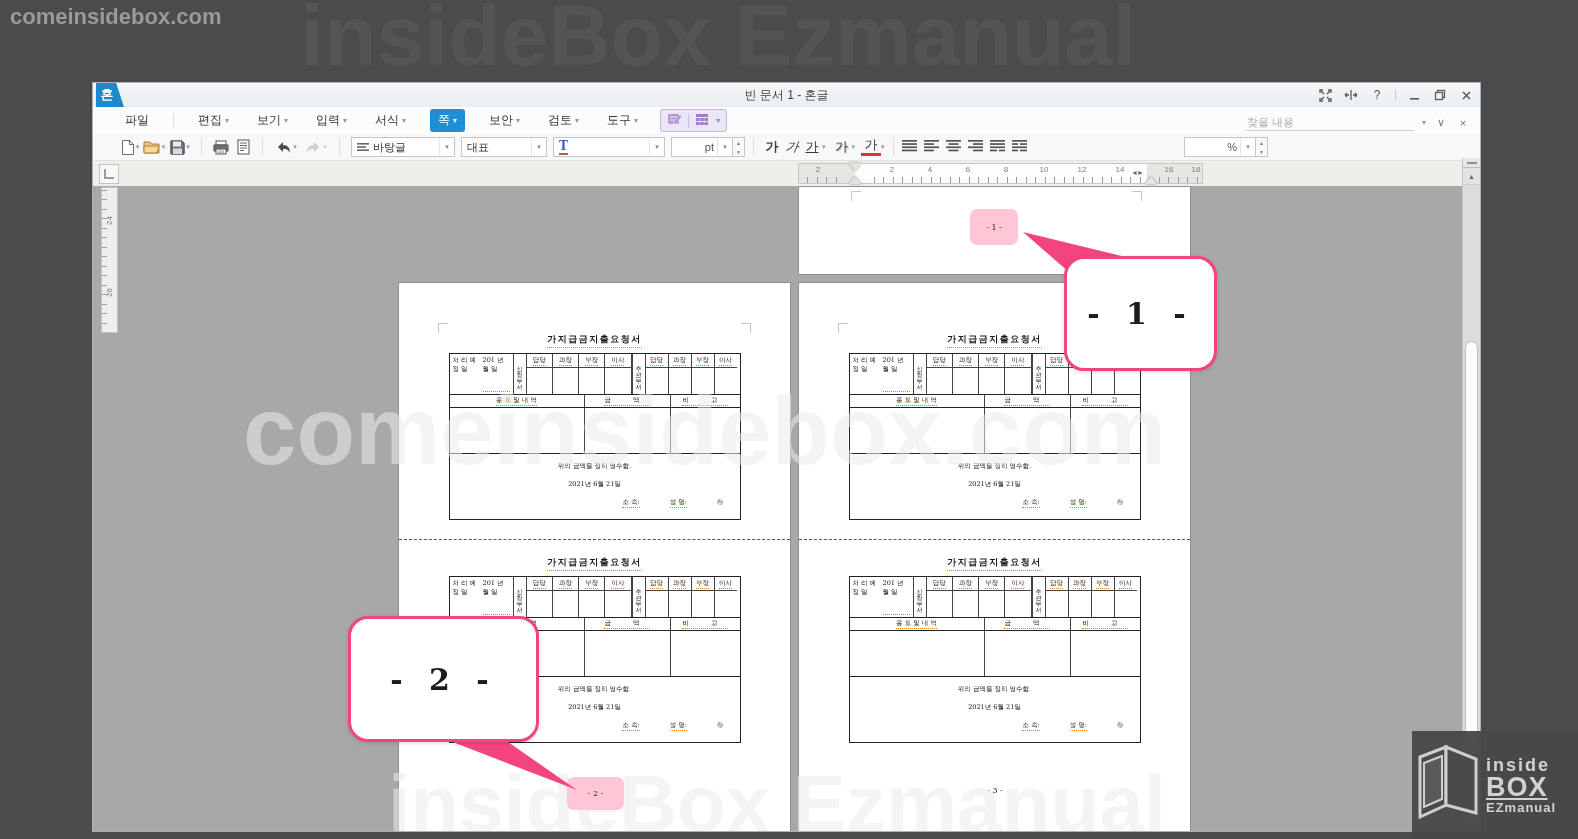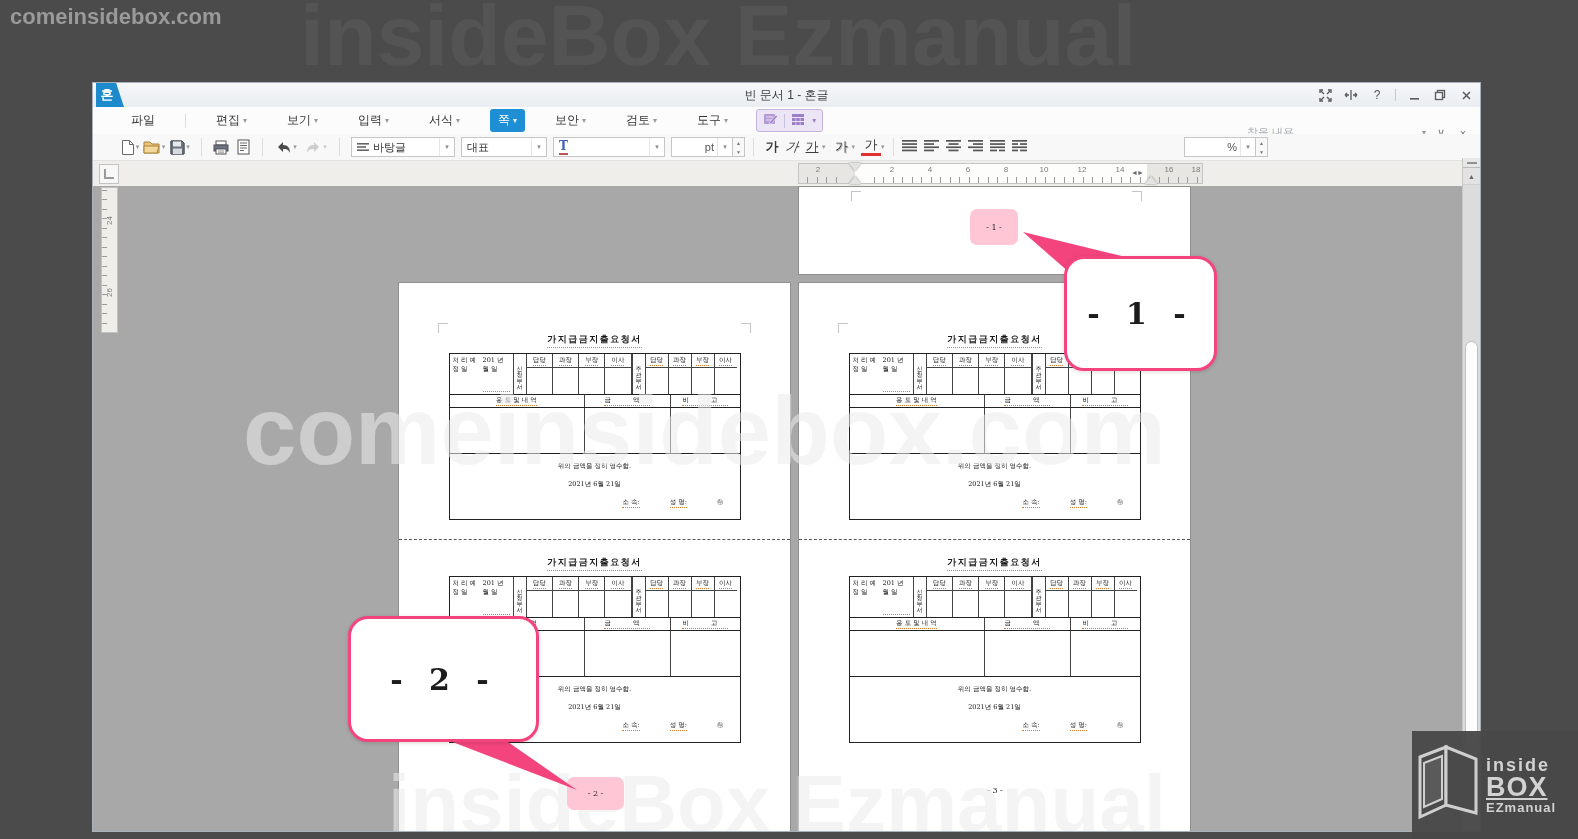--- a/index.html
+++ b/index.html
@@ -17,30 +17,30 @@
   .hwp-tab{position:absolute;left:3px;top:0;width:28px;height:24px;background:#1d8bcb;
            clip-path:polygon(0 0,72% 0,100% 100%,0 100%);color:#fff;font-weight:bold;font-size:13px;
            display:flex;align-items:center;justify-content:center;padding-right:6px;box-sizing:border-box;}
   .title-text{position:absolute;left:0;right:0;top:4px;text-align:center;font-size:12px;color:#3c3c3c;}
   .win-icons{position:absolute;right:6px;top:0;height:24px;display:flex;align-items:center;gap:10px;color:#5a5a5a;}
   .win-icons .sep{width:1px;height:12px;background:#c9c9c9;}
   .wbtn{width:16px;height:16px;display:flex;align-items:center;justify-content:center;font-size:12px;color:#555;cursor:default;}
   
   .menubar{position:absolute;left:0;top:24px;right:0;height:27px;background:#fcfcfc;border-bottom:1px solid #e4e4e4;
            display:flex;align-items:center;font-size:12px;color:#333;}
-  .m-item{display:flex;align-items:center;gap:3px;padding:3px 8px;margin:0 12px;cursor:default;}
+  .m-item{display:flex;align-items:center;gap:3px;padding:3px 8px;margin:0 6px;cursor:default;}
   .m-item .car{font-size:8px;color:#9a9a9a;}
   .m-item.active{background:#1e8fd5;color:#fff;border-radius:3px;margin-left:10px;margin-right:10px;}
   .m-item.active .car{color:#eaf4fb;}
   .m-sep{width:1px;height:14px;background:#ddd;margin:0 10px;}
   .pgroup{display:flex;align-items:center;gap:6px;border:1px solid #c3b3de;background:#ece5f6;border-radius:3px;
           padding:2px 6px;margin-left:8px;}
   .pgroup .car{font-size:8px;color:#9a86bd;}
   .pg-sep{width:1px;height:14px;background:#cbbfdf;}
-  .findwrap{position:absolute;right:10px;top:12px;height:27px;display:flex;align-items:center;gap:8px;}
+  .findwrap{position:absolute;right:10px;top:2px;height:27px;display:flex;align-items:center;gap:8px;}
   .find-input{width:165px;border:none;border-bottom:1px solid #ccd1d6;background:transparent;font-size:11px;
               color:#444;outline:none;padding:2px 2px;}
   .find-input::placeholder{color:#a8adb3;}
   .fw-car{font-size:8px;color:#999;}
   .fw-btn{font-size:11px;color:#777;width:14px;text-align:center;cursor:default;}
   
   .toolbar{position:absolute;left:0;top:51px;right:0;height:27px;background:#f8f8f8;border-bottom:1px solid #e2e2e2;
            display:flex;align-items:center;padding-left:26px;box-sizing:border-box;}
   .tb-sep{width:1px;height:18px;background:#ddd;margin:0 8px;}
   .tbtn{display:flex;align-items:center;justify-content:center;width:22px;height:22px;cursor:default;}

